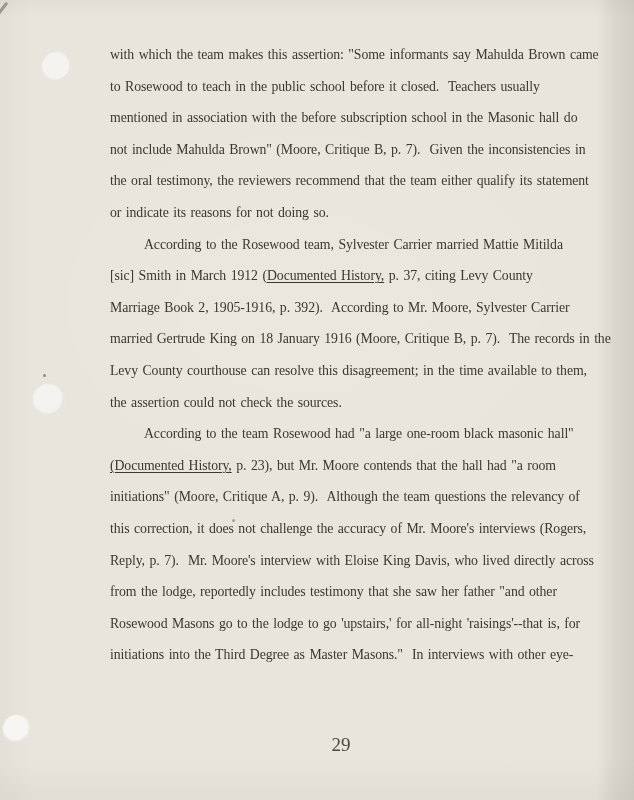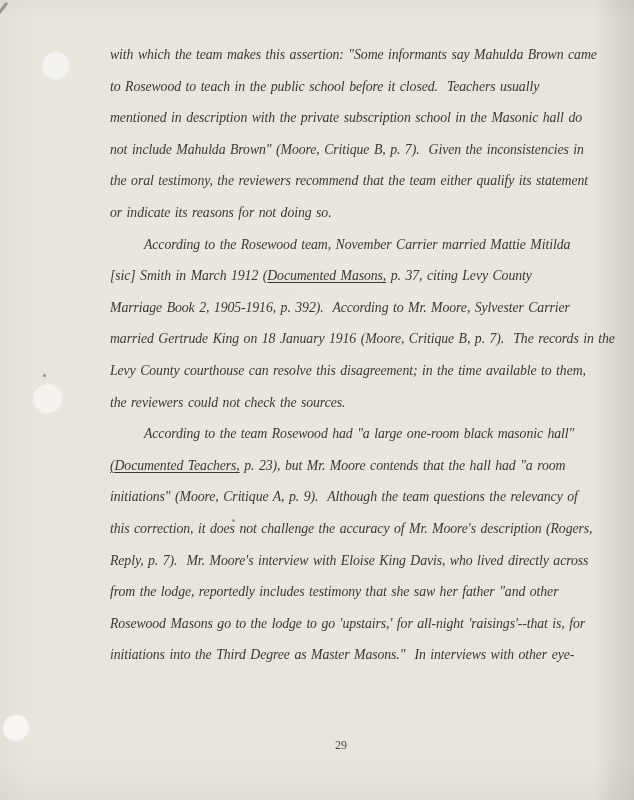--- a/index.html
+++ b/index.html
@@ -57,69 +57,68 @@
     width: 486px;
     color: #3a3831;
     font-size: 13.8px;
     letter-spacing: -0.1px;
     word-spacing: 1.2px;
   }
   .line {
     height: 31.6px;
     line-height: 31.6px;
     white-space: pre;
-    font-style: italic;
   }
   .line.indent { padding-left: 34px; }
   .seg-underline {
     text-decoration: underline;
     text-underline-offset: 2px;
     text-decoration-thickness: 1px;
   }
   .page-number {
     position: absolute;
     left: 110px;
     top: 731px;
     width: 462px;
     height: 28px;
     line-height: 28px;
     text-align: center;
     color: #4a4841;
-    font-size: 12px;
+    font-size: 19px;
   }
 </style>
 </head>
 <body>
 
 <div class="scan-surface"></div>
 
 <div class="corner-mark"></div>
 <div class="speck speck-1"></div>
 <div class="speck speck-2"></div>
 
 <div class="hole hole-1"></div>
 <div class="hole hole-2"></div>
 <div class="hole hole-3"></div>
 
 <div class="text-block">
     <div class="line"><span>with which the team makes this assertion: "Some informants say Mahulda Brown came</span></div>
     <div class="line"><span>to Rosewood to teach in the public school before it closed.  Teachers usually</span></div>
-    <div class="line"><span>mentioned in description with the private subscription school in the Masonic hall do</span></div>
+    <div class="line"><span>mentioned in association with the before subscription school in the Masonic hall do</span></div>
     <div class="line"><span>not include Mahulda Brown" (Moore, Critique B, p. 7).  Given the inconsistencies in</span></div>
     <div class="line"><span>the oral testimony, the reviewers recommend that the team either qualify its statement</span></div>
     <div class="line"><span>or indicate its reasons for not doing so.</span></div>
-    <div class="line indent"><span>According to the Rosewood team, November Carrier married Mattie Mitilda</span></div>
-    <div class="line"><span>[sic] Smith in March 1912 (</span><span class="seg-underline">Documented Masons,</span><span> p. 37, citing Levy County</span></div>
+    <div class="line indent"><span>According to the Rosewood team, Sylvester Carrier married Mattie Mitilda</span></div>
+    <div class="line"><span>[sic] Smith in March 1912 (</span><span class="seg-underline">Documented History,</span><span> p. 37, citing Levy County</span></div>
     <div class="line"><span>Marriage Book 2, 1905-1916, p. 392).  According to Mr. Moore, Sylvester Carrier</span></div>
     <div class="line"><span>married Gertrude King on 18 January 1916 (Moore, Critique B, p. 7).  The records in the</span></div>
     <div class="line"><span>Levy County courthouse can resolve this disagreement; in the time available to them,</span></div>
-    <div class="line"><span>the reviewers could not check the sources.</span></div>
+    <div class="line"><span>the assertion could not check the sources.</span></div>
     <div class="line indent"><span>According to the team Rosewood had "a large one-room black masonic hall"</span></div>
-    <div class="line"><span class="seg-underline">(Documented Teachers,</span><span> p. 23), but Mr. Moore contends that the hall had "a room</span></div>
+    <div class="line"><span class="seg-underline">(Documented History,</span><span> p. 23), but Mr. Moore contends that the hall had "a room</span></div>
     <div class="line"><span>initiations" (Moore, Critique A, p. 9).  Although the team questions the relevancy of</span></div>
-    <div class="line"><span>this correction, it does not challenge the accuracy of Mr. Moore's description (Rogers,</span></div>
+    <div class="line"><span>this correction, it does not challenge the accuracy of Mr. Moore's interviews (Rogers,</span></div>
     <div class="line"><span>Reply, p. 7).  Mr. Moore's interview with Eloise King Davis, who lived directly across</span></div>
     <div class="line"><span>from the lodge, reportedly includes testimony that she saw her father "and other</span></div>
     <div class="line"><span>Rosewood Masons go to the lodge to go 'upstairs,' for all-night 'raisings'--that is, for</span></div>
     <div class="line"><span>initiations into the Third Degree as Master Masons."  In interviews with other eye-</span></div>
   </div>
 
 <div class="page-number">29</div>
 
 </body></html>

